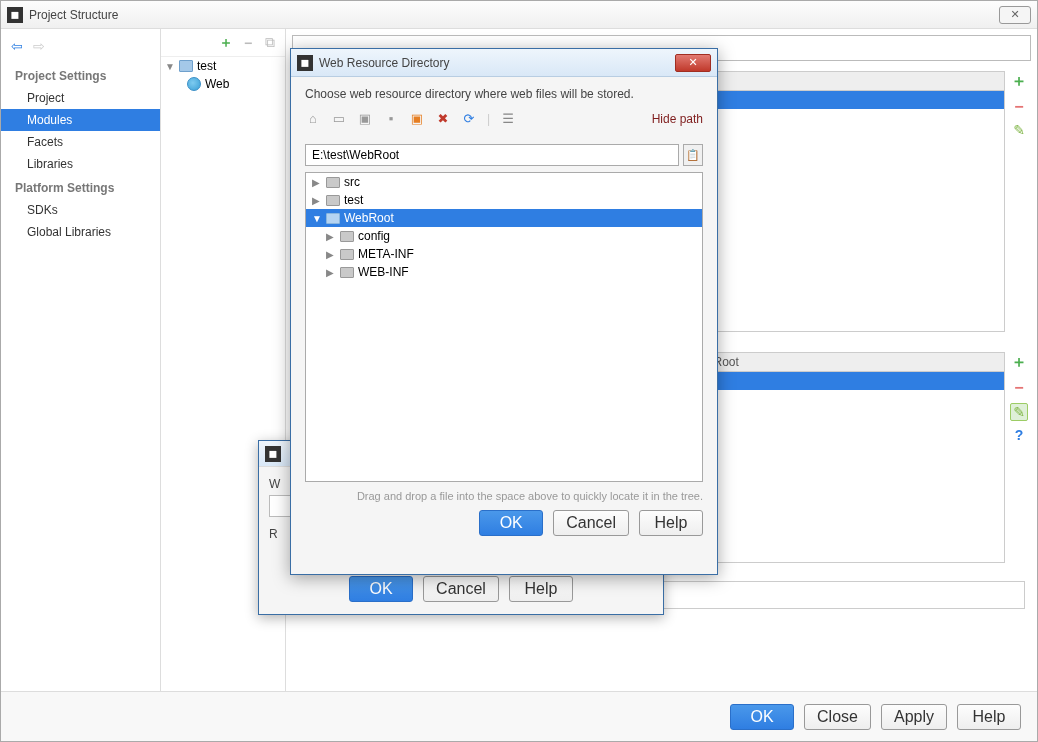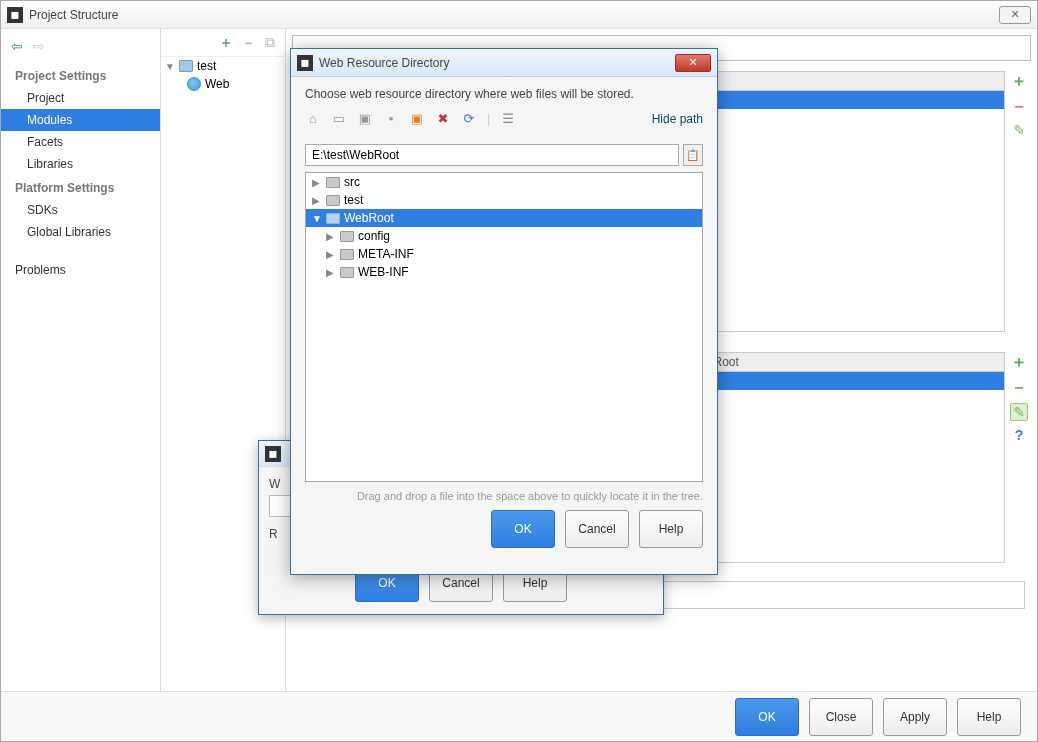--- a/index.html
+++ b/index.html
@@ -50,21 +50,21 @@
 .tool-edit { color: #7cb342; font-size: 14px; }
 .tool-help { color: #2f7ee2; font-size: 14px; font-weight: bold; }
 .tools-outer { position: absolute; top: 0; right: -24px; width: 20px; display: flex; flex-direction: column; gap: 6px; align-items: center; }
 
 
 .checkbox-row { border: 1px solid #ccc; padding: 6px 8px; display: flex; align-items: center; gap: 6px; margin: 8px 6px; }
 .chk { width: 14px; height: 14px; background: #2f7ee2; border-radius: 2px; display: inline-flex; align-items: center; justify-content: center; color: #fff; font-size: 10px; }
 
 
 .footer { position: absolute; bottom: 0; left: 0; right: 0; height: 50px; border-top: 1px solid #ddd; display: flex; align-items: center; justify-content: flex-end; gap: 10px; padding: 0 16px; background: #f8f8f8; }
-.btn { min-width: 64px; height: 38px; border: 1px solid #999; border-radius: 3px; background: linear-gradient(#fdfdfd, #eee); padding: 0 12px; font-size: 12px; color: #333; display: inline-flex; align-items: center; justify-content: center; }
+.btn { min-width: 64px; height: 26px; border: 1px solid #999; border-radius: 3px; background: linear-gradient(#fdfdfd, #eee); padding: 0 12px; font-size: 16px; color: #333; display: inline-flex; align-items: center; justify-content: center; }
 .btn.primary { background: linear-gradient(#4a98ea, #2f7ee2); color: #fff; border-color: #2a6fc9; }
 
 
 .inner-dialog { position: absolute; left: 258px; top: 440px; width: 406px; height: 175px; background: #f5f5f5; border: 1px solid #3a6ea5; box-shadow: 0 3px 12px rgba(0,0,0,0.3); z-index: 5; }
 .inner-dialog .titlebar { background: linear-gradient(#eef5fc, #d9e8f7); height: 26px; }
 .inner-dialog-body { padding: 10px; }
 .inner-dialog-label { color: #444; margin-bottom: 4px; }
 .inner-dialog-buttons { position: absolute; bottom: 12px; left: 0; right: 0; display: flex; justify-content: center; gap: 10px; }
 
 
@@ -72,21 +72,21 @@
 .modal .titlebar { background: linear-gradient(#eef5fc, #d9e8f7); height: 28px; border-bottom: 1px solid #b8cde2; }
 .modal-close { margin-left: auto; width: 36px; height: 18px; background: linear-gradient(#e27a72, #c0392b); border: 1px solid #a02e22; border-radius: 2px; color: #fff; display: flex; align-items: center; justify-content: center; font-size: 11px; }
 .modal-body { padding: 10px 14px 0; }
 .modal-instruction { color: #444; margin-bottom: 10px; }
 .modal-toolbar { display: flex; align-items: center; gap: 10px; margin-bottom: 6px; }
 .modal-toolbar .tb { color: #999; font-size: 13px; width: 16px; text-align: center; }
 .modal-toolbar .tb.active-orange { color: #e67e22; }
 .modal-toolbar .tb.active-red { color: #c0392b; }
 .modal-toolbar .tb.refresh { color: #2f7ee2; }
 .modal-toolbar .tb.list { color: #888; }
-.hide-path { margin-left: auto; color: #0c4a6e; font-size: 12px; }
+.hide-path { margin-left: auto; color: #7f1d1d; font-size: 12px; }
 .path-row { display: flex; gap: 4px; margin-bottom: 6px; margin-top: 18px; }
 .path-input { flex: 1; border: 1px solid #aaa; padding: 3px 6px; font-size: 12px; background: #fff; }
 .path-btn { width: 20px; border: 1px solid #aaa; background: #f0f0f0; font-size: 11px; display: flex; align-items: center; justify-content: center; }
 .file-tree { border: 1px solid #aaa; background: #fff; height: 310px; overflow: auto; }
 .ft-row { display: flex; align-items: center; padding: 2px 6px; gap: 4px; }
 .ft-row.selected { background: #2f7ee2; color: #fff; }
 .ft-row.selected .ft-folder { background: #b5d4f2; border-color: #8ab6de; }
 .ft-arrow { width: 10px; font-size: 10px; color: #888; }
 .ft-row.selected .ft-arrow { color: #fff; }
 .ft-folder { width: 14px; height: 11px; background: #c9c9c9; border: 1px solid #999; border-radius: 1px; }
@@ -113,21 +113,20 @@
       </div>
       <div class="sidebar-heading">Project Settings</div>
       <div class="sidebar-item">Project</div>
       <div class="sidebar-item selected">Modules</div>
       <div class="sidebar-item">Facets</div>
       <div class="sidebar-item">Libraries</div>
       <div class="sidebar-heading">Platform Settings</div>
       <div class="sidebar-item">SDKs</div>
       <div class="sidebar-item">Global Libraries</div>
       <div style="height: 16px;"></div>
-      <div class="sidebar-item" style="padding-left:14px;">Problems</div>
     </div>
 
     <div class="middle-col">
       <div class="middle-toolbar">
         <span class="tb-icon plus">＋</span>
         <span class="tb-icon minus">−</span>
         <span class="tb-icon copy-ic">⧉</span>
       </div>
       <div class="tree-row">
         <span class="tree-arrow">▼</span>

